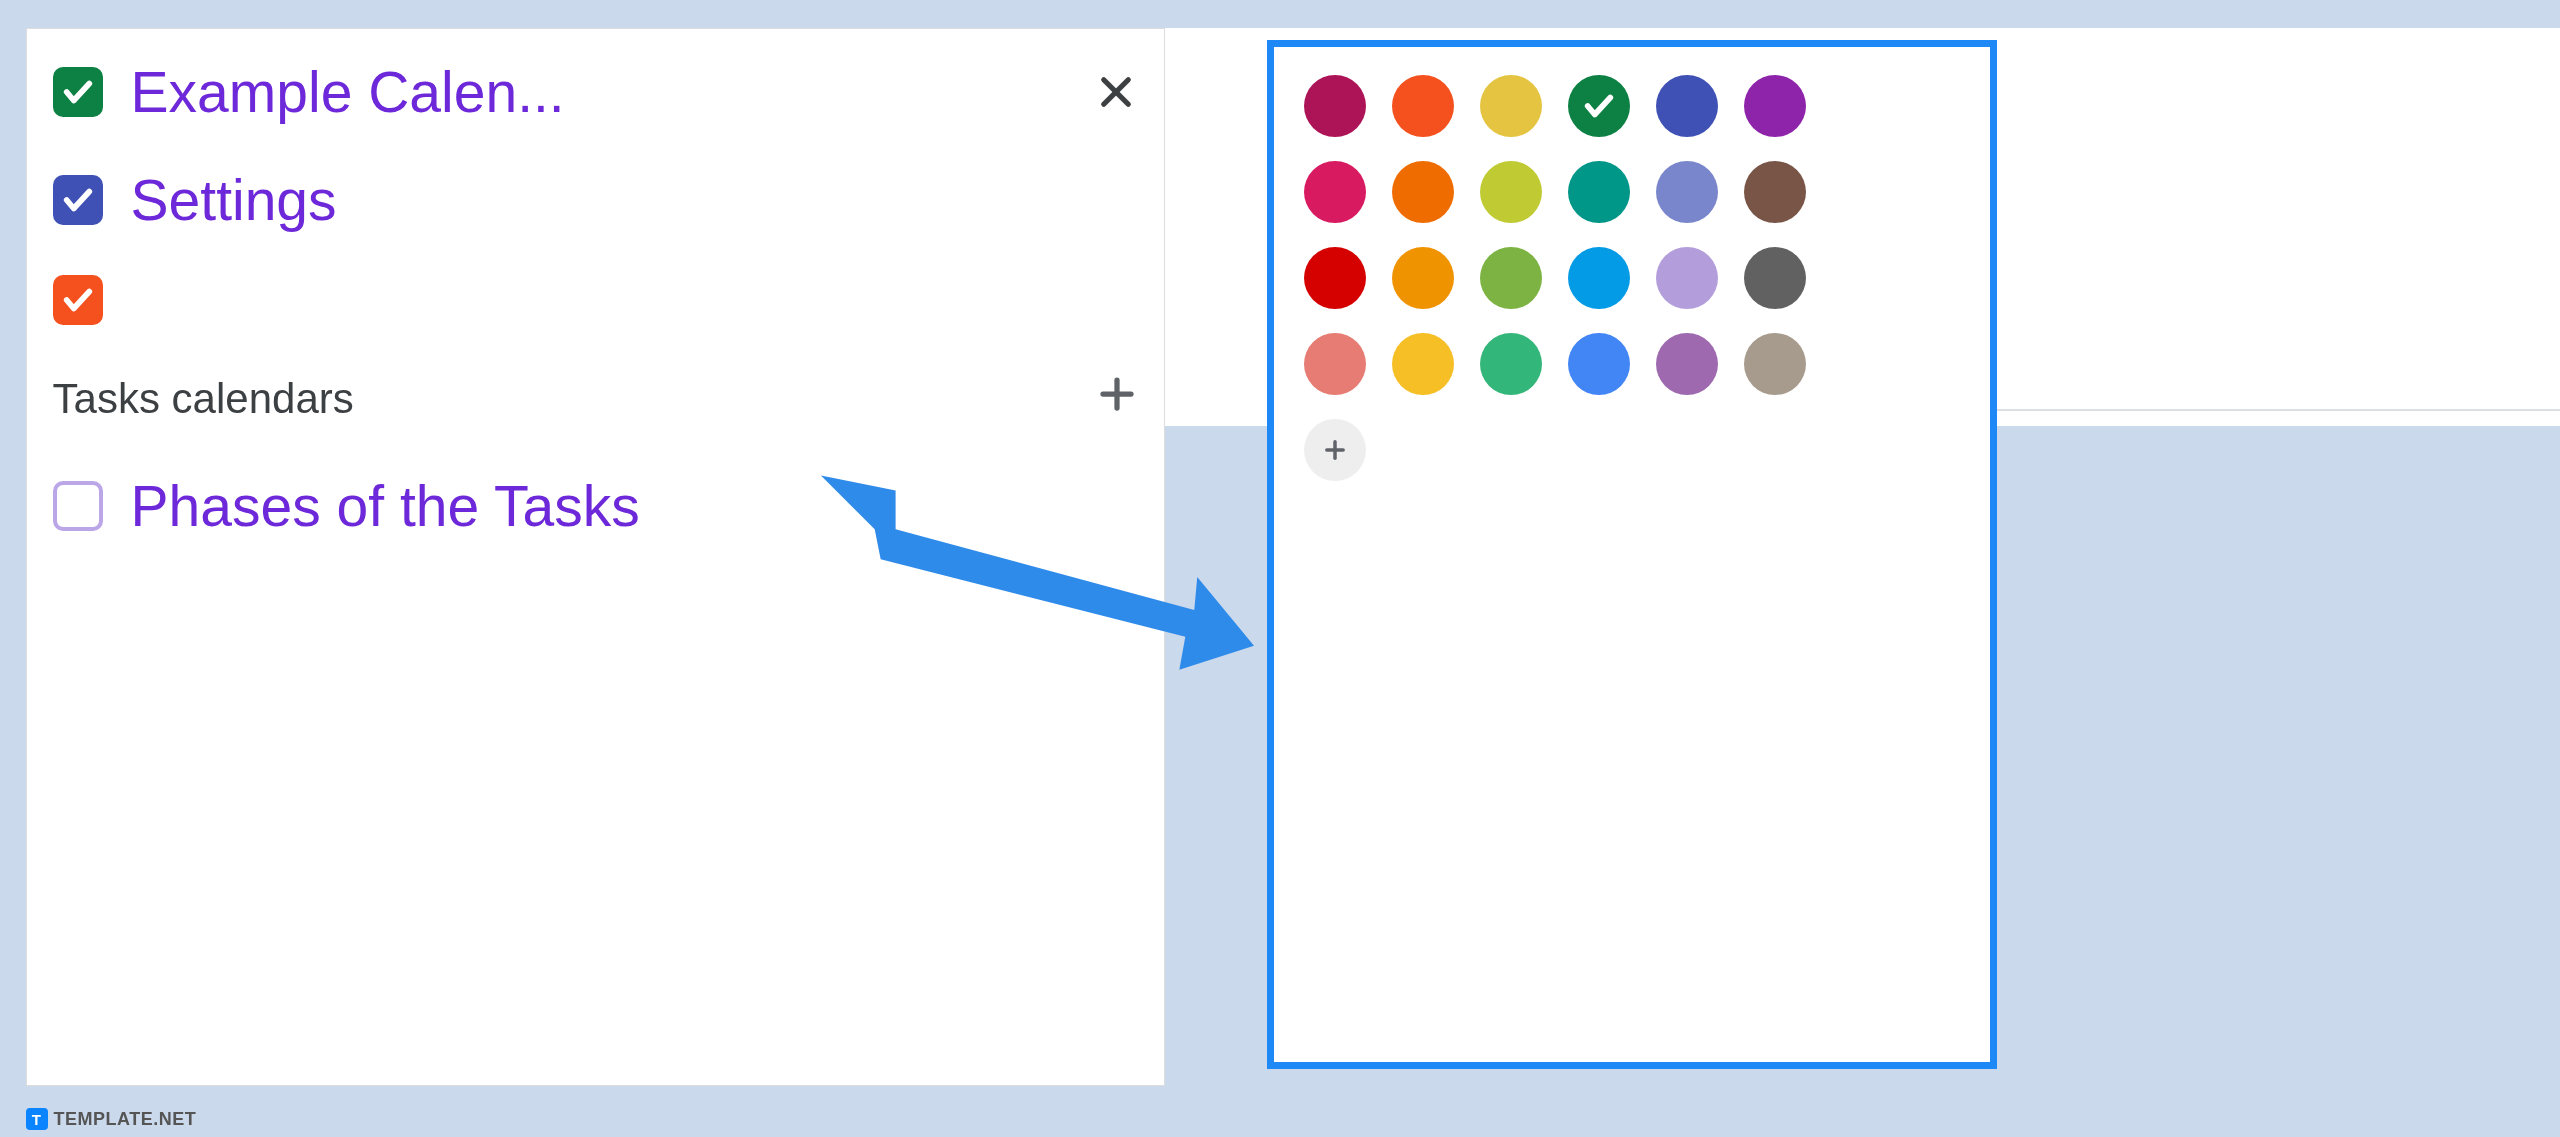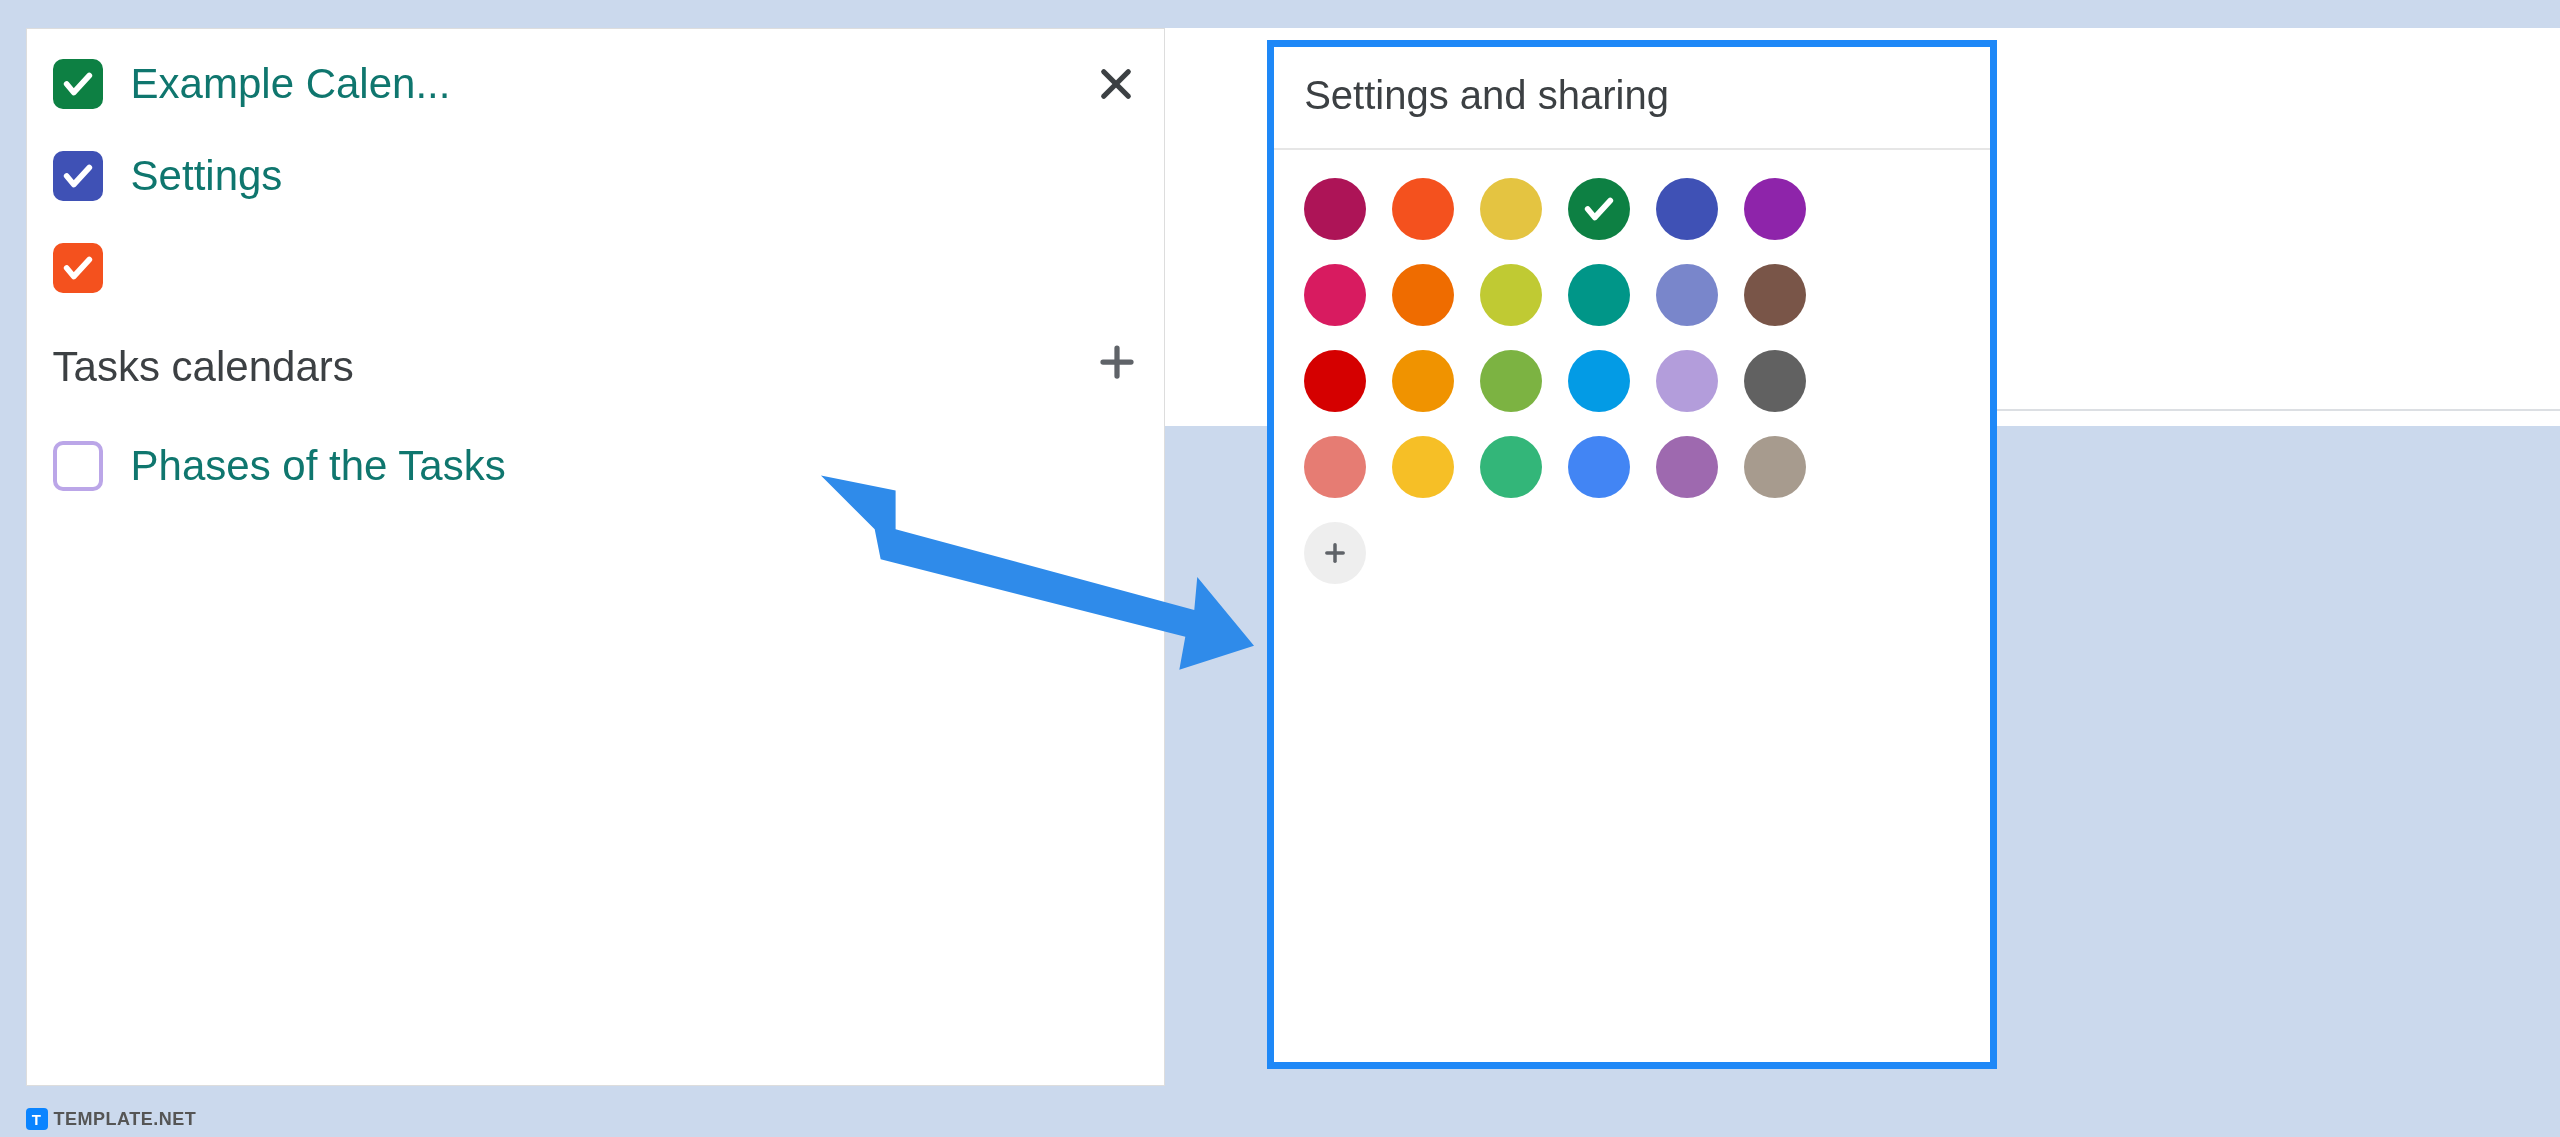--- a/index.html
+++ b/index.html
@@ -24,22 +24,22 @@
     height: 93%;
     background: #ffffff;
     border: 1px solid #ddd;
     padding: 30px 26px 20px 26px;
   }
   .cal-item {
     display: flex;
     align-items: center;
     gap: 28px;
     margin-bottom: 42px;
-    font-size: 42px;
-    color: #0f766e;
+    font-size: 57px;
+    color: #6d28d9;
   }
   .cal-checkbox {
     width: 50px;
     height: 50px;
     border-radius: 10px;
     display: flex;
     align-items: center;
     justify-content: center;
     flex-shrink: 0;
   }
@@ -221,21 +221,20 @@
     </div>
 
     <div class="cal-item">
       <div class="cal-checkbox empty"></div>
       <span class="cal-label">Phases of the Tasks</span>
     </div>
 
   </div>
 
   <div class="popup-panel">
-    <div class="popup-header">Settings and sharing</div>
     <div class="swatch-grid" id="swatch-grid">
         <div class="swatch" style="background: rgb(173, 20, 87);"></div>
         <div class="swatch" style="background: rgb(244, 81, 30);"></div>
         <div class="swatch" style="background: rgb(228, 196, 65);"></div>
         <div class="swatch" style="background: rgb(13, 128, 67);">
           <svg viewBox="0 0 24 24" fill="none" stroke="#fff" stroke-width="4" stroke-linecap="round" stroke-linejoin="round">
             <polyline points="4 12 9 18 20 6"></polyline>
           </svg>
         </div>
         <div class="swatch" style="background: rgb(63, 81, 181);"></div>

